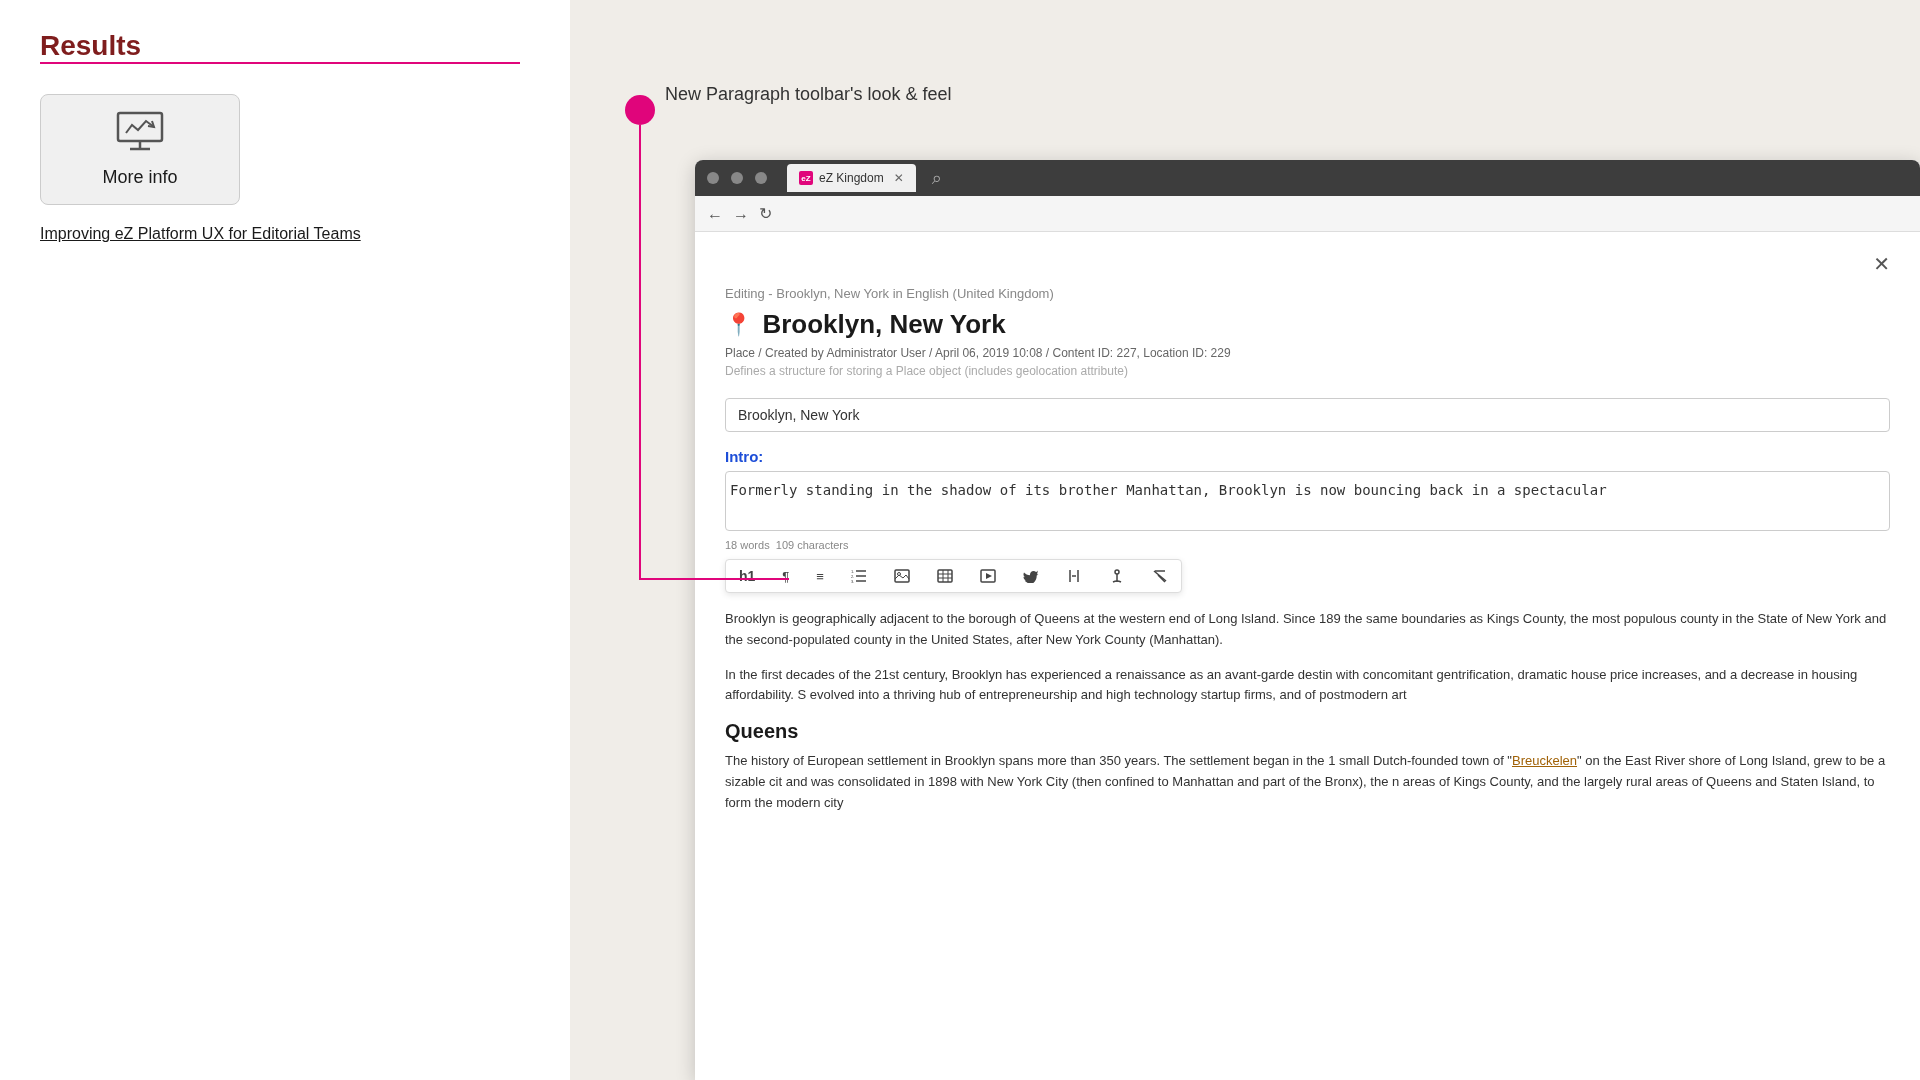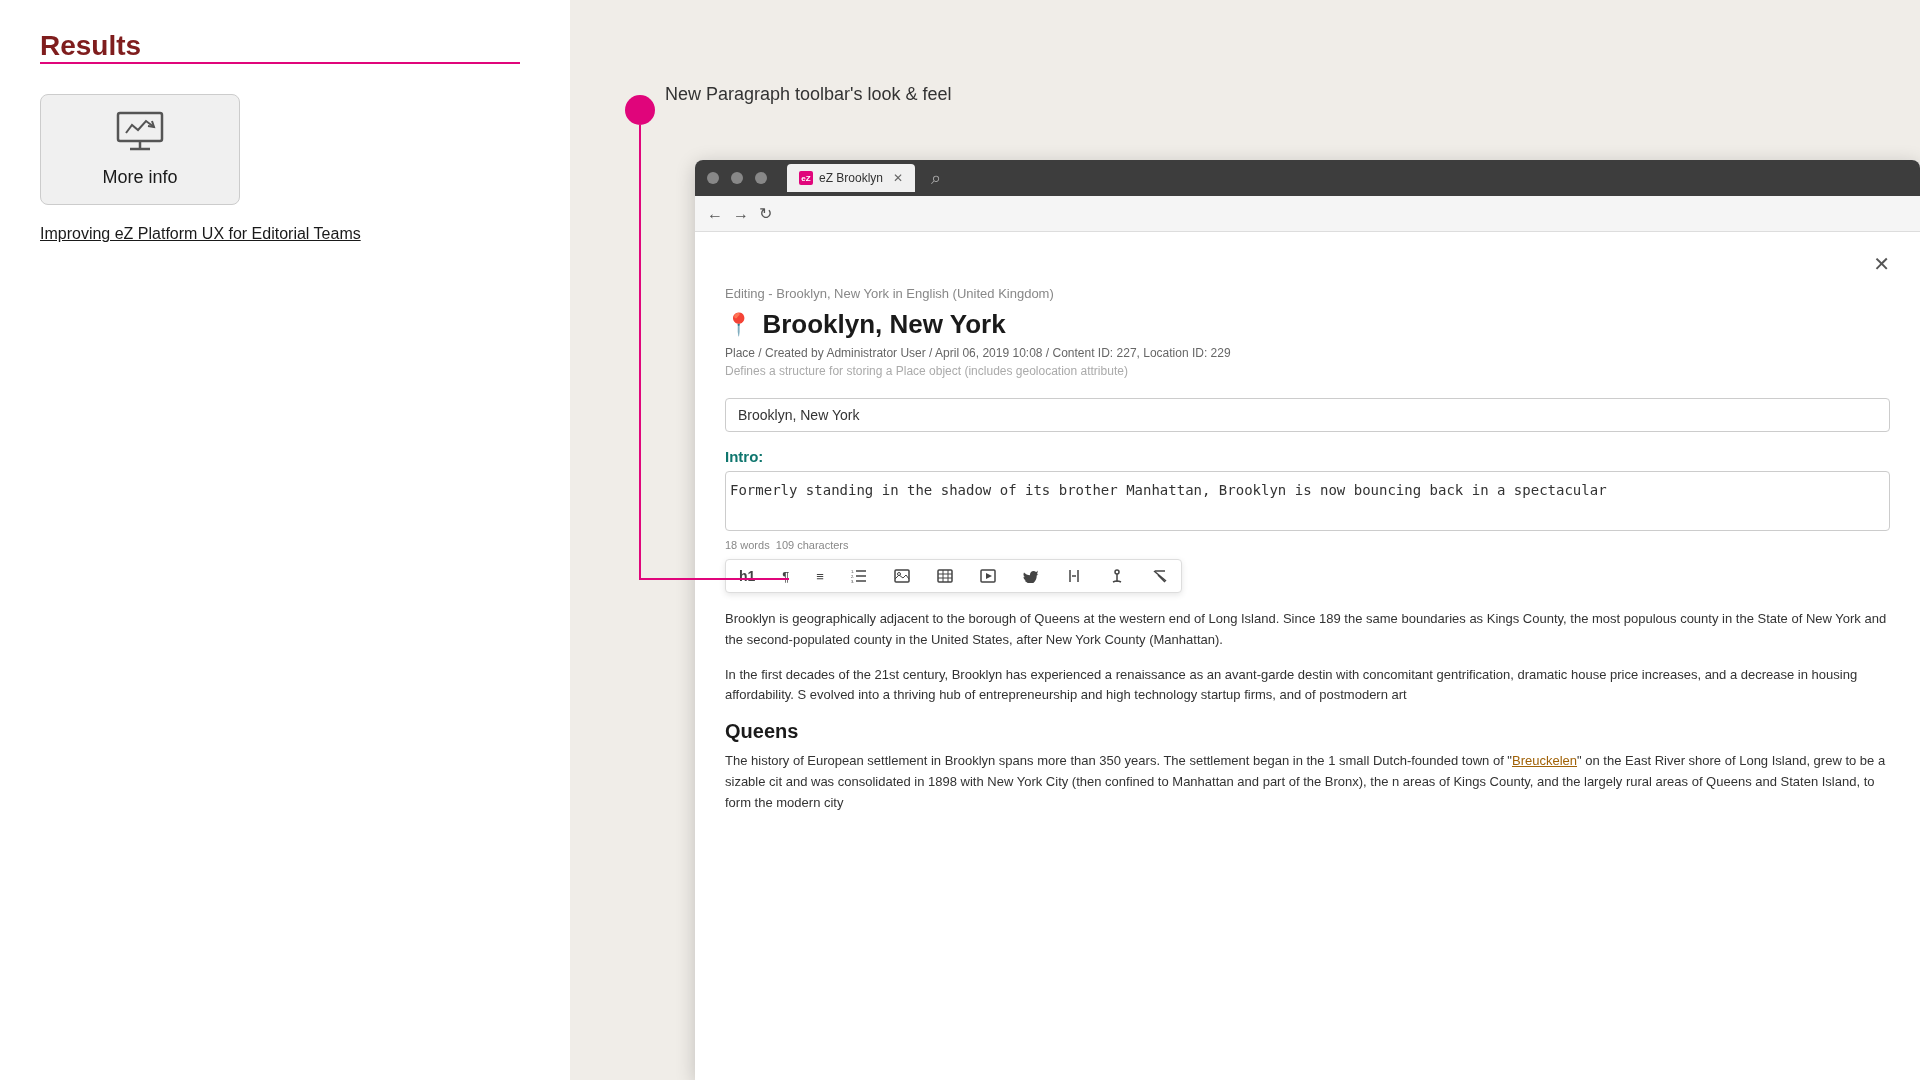--- a/index.html
+++ b/index.html
@@ -281,21 +281,21 @@
       font-size: 14px;
       color: #333;
       background: #fff;
       margin-bottom: 16px;
     }
 
     .intro-label {
       font-weight: 700;
       font-size: 15px;
       margin-bottom: 6px;
-      color: #0f766e;
+      color: #1d4ed8;
     }
 
     .intro-textarea {
       width: 100%;
       border: 1px solid #ccc;
       border-radius: 4px;
       padding: 10px 4px;
       font-size: 14px;
       color: #333;
       background: #fff;
@@ -391,21 +391,21 @@
   <div class="timeline-line-h"></div>
 
   <div class="browser-window">
 
     <div class="browser-titlebar">
       <div class="browser-dot"></div>
       <div class="browser-dot"></div>
       <div class="browser-dot"></div>
       <div class="browser-tab">
         <div class="browser-tab-icon">eZ</div>
-        <span class="browser-tab-label">eZ Brooklyn</span>
+        <span class="browser-tab-label">eZ Kingdom</span>
         <span class="browser-tab-close">✕</span>
       </div>
       <span class="browser-new-tab">⌕</span>
     </div>
 
     <div class="browser-toolbar">
       <button class="nav-btn">←</button>
       <button class="nav-btn">→</button>
       <button class="nav-btn">↻</button>
     </div>

